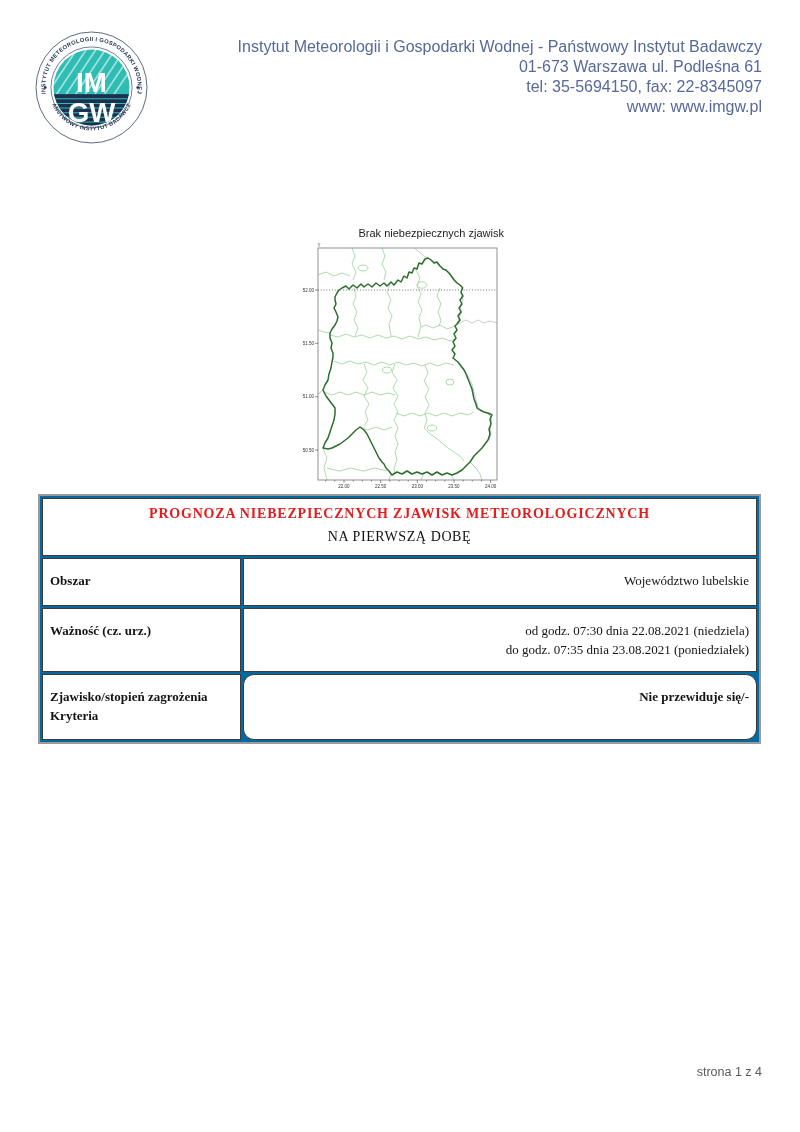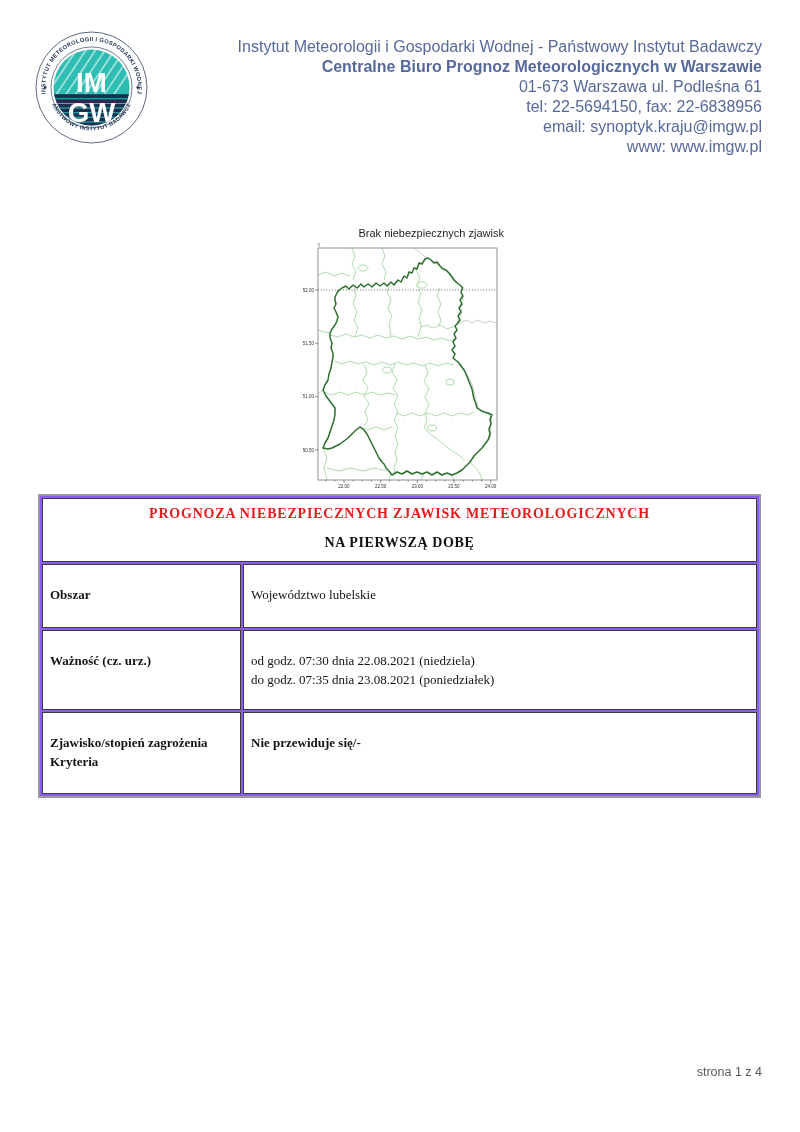--- a/index.html
+++ b/index.html
@@ -20,33 +20,33 @@
   .map-title {
     position:absolute; left:294px; top:227px; width:210px; text-align:right;
     font-size:11px; color:#1d1d1d;
   }
   .map-svg { position:absolute; left:294px; top:242px; }
 
   
   .ftable {
     position:absolute; left:38px; top:494px; width:723px;
     border-collapse:separate; border-spacing:2px;
-    border:2px solid #9a9a9a; background:#8b5cf6;
+    border:2px solid #9a9a9a; background:#0369a1;
     font-family:"Liberation Serif", serif; font-size:13px; color:#141414;
   }
-  .ftable td { border:1px solid #3c3c3c; padding:20px 7px; vertical-align:top; background:#ffffff; }
+  .ftable td { border:1px solid #3c3c3c; padding:12px 7px; vertical-align:top; background:#ffffff; }
   .ftable .title-cell { text-align:center; padding:5px 4px 9px 4px; }
   .t-line1 { color:#e51c1c; font-weight:bold; font-size:14px; letter-spacing:0.8px; line-height:19px; }
-  .t-line2 { color:#111111; font-weight:bold; font-size:14px; letter-spacing:0.6px; line-height:19px; margin-top:10px; }
+  .t-line2 { color:#111111; font-weight:normal; font-size:14px; letter-spacing:0.6px; line-height:19px; margin-top:4px; }
   .ftable .label-cell { width:183px; font-weight:bold; line-height:19px; }
-  .ftable .value-cell { line-height:19px; }
+  .ftable .value-cell { line-height:19px;text-align:right; }
   .row-obszar td { height:22px; }
   .row-waznosc td { height:38px; }
   .row-zjawisko td { height:40px;margin-top:16px; }
-  .bold-val { font-weight:bold; }
+  .bold-val { font-weight:bold;border-radius:11px; }
 
   
   .page-footer {
     position:absolute; top:1065px; right:38px;
     font-size:12.5px; color:#595959;margin-left:12px;
   }
 </style>
 </head>
 <body>
 
@@ -94,24 +94,22 @@
     </text>
     <text font-family="Liberation Sans, sans-serif" font-size="5.4" font-weight="bold" fill="#1d3050" letter-spacing="0.3">
       <textPath href="#arcBot" xlink:href="#arcBot" startOffset="50%" text-anchor="middle">PAŃSTWOWY INSTYTUT BADAWCZY</textPath>
     </text>
     <circle cx="10" cy="55" r="1.3" fill="#1d3050"></circle>
     <circle cx="100" cy="55" r="1.3" fill="#1d3050"></circle>
   </svg>
 
   <div class="header-block">
     <div>Instytut Meteorologii i Gospodarki Wodnej - Państwowy Instytut Badawczy</div>
-    <div class="hb-bold">Centralne Biuro Prognoz Meteorologicznych w Warszawie</div>
     <div>01-673 Warszawa ul. Podleśna 61</div>
-    <div>tel: 22-5694150, fax: 22-6838956</div>
-    <div>email: synoptyk.kraju@imgw.pl</div>
+    <div>tel: 35-5694150, fax: 22-8345097</div>
     <div>www: www.imgw.pl</div>
   </div>
 
   <div class="map-title">Brak niebezpiecznych zjawisk</div>
 
   <svg class="map-svg" width="210" height="252" viewBox="0 0 210 252" aria-hidden="true">
     <defs>
         <clipPath id="mapclip">
           <rect x="24" y="6" width="179" height="232"></rect>
         </clipPath>

